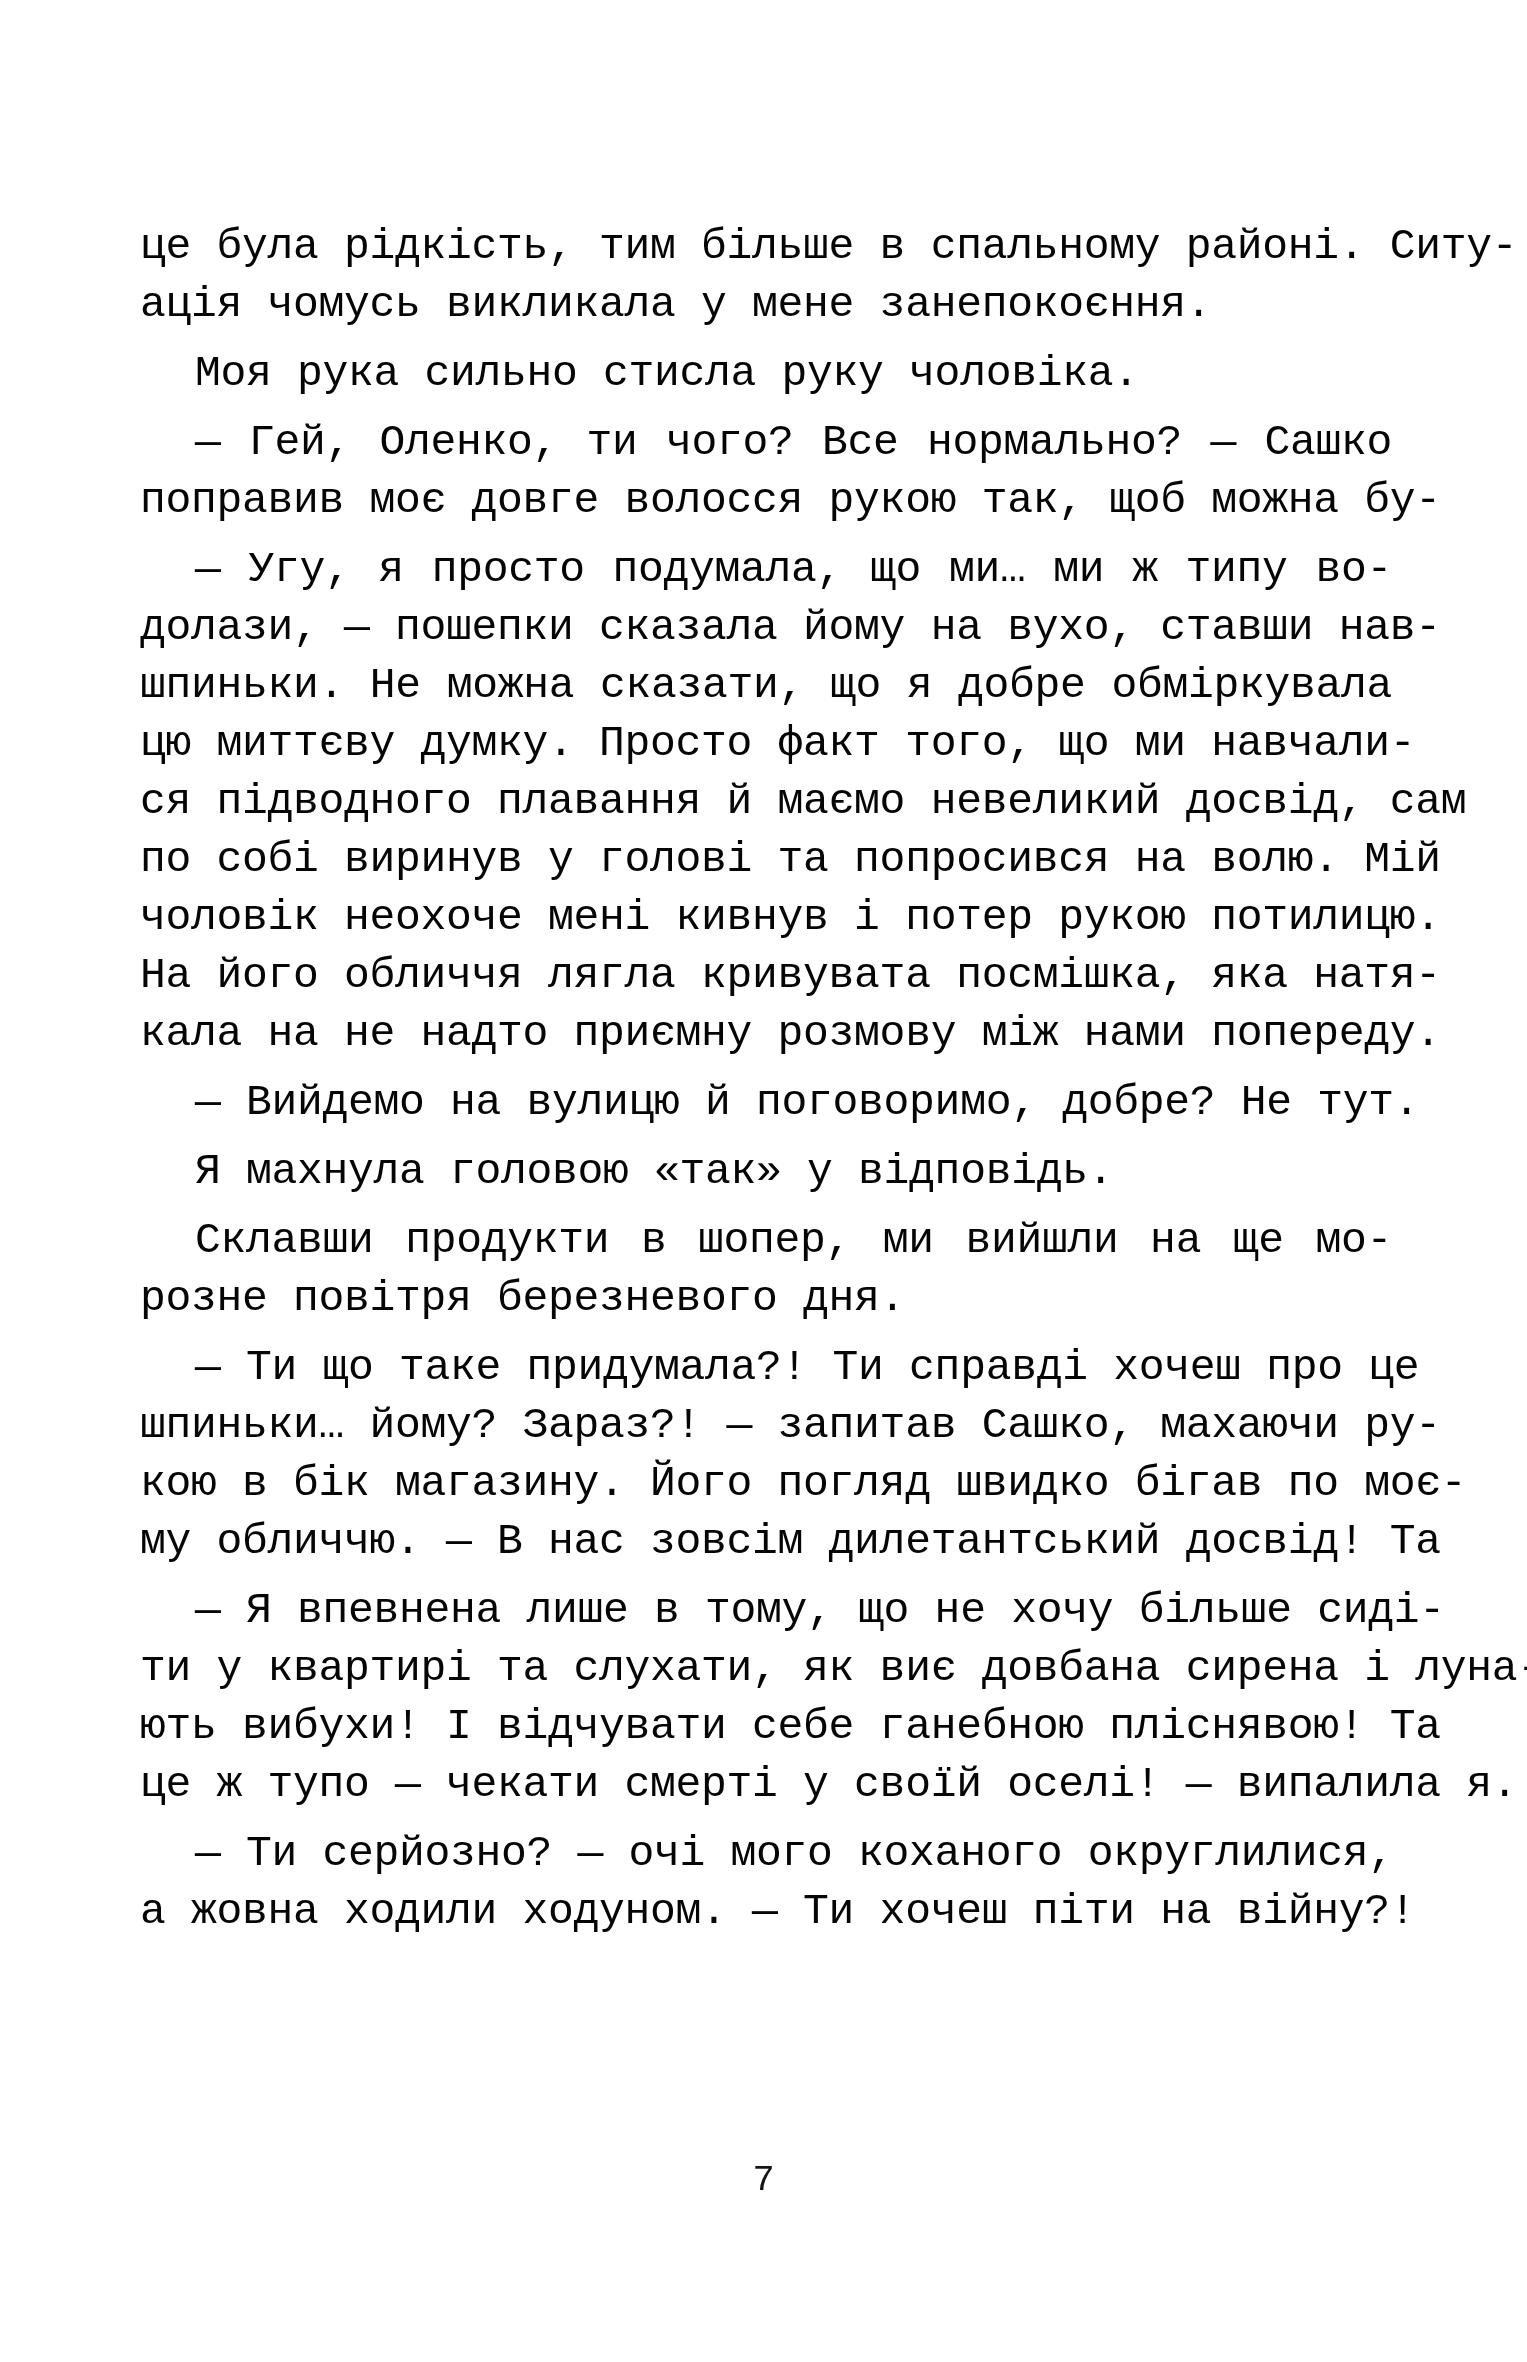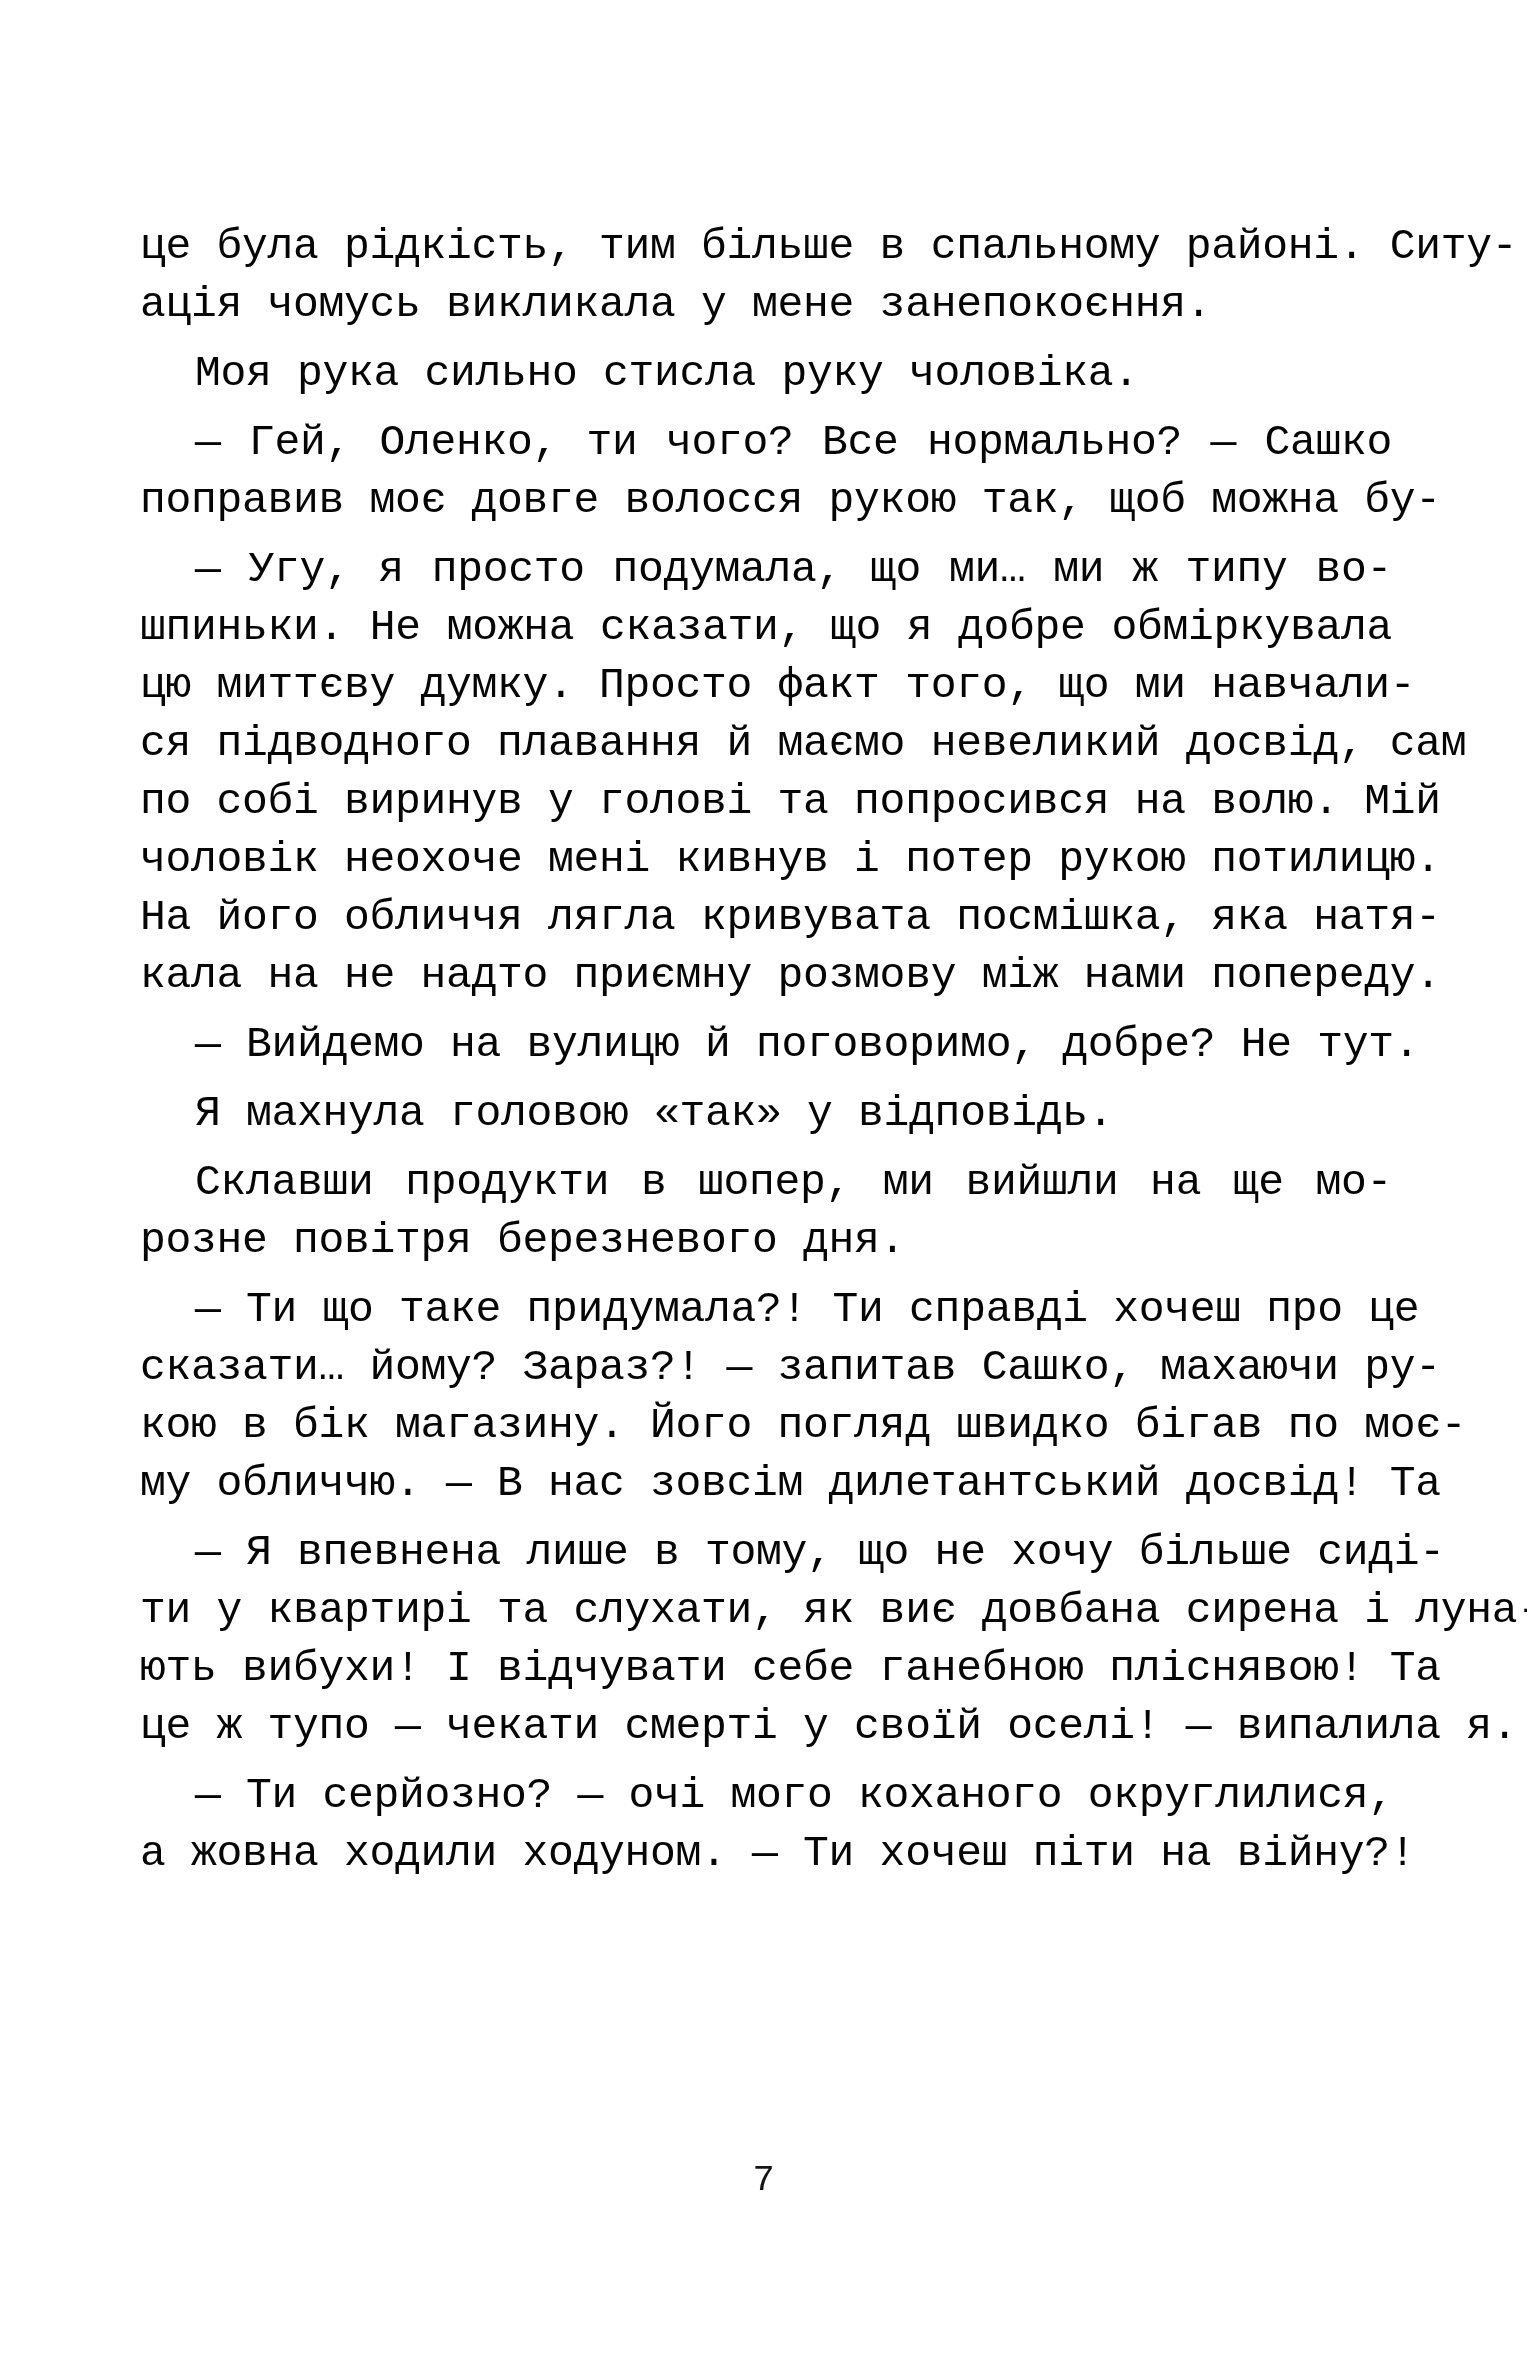--- a/index.html
+++ b/index.html
@@ -53,33 +53,34 @@
 <body>
 
 <div class="page">
   <div class="text-block" id="text-block">
       <div class="line">це була рідкість, тим більше в спальному районі. Ситу-</div>
       <div class="line end">ація чомусь викликала у мене занепокоєння.</div>
       <div class="line indent end">Моя рука сильно стисла руку чоловіка.</div>
       <div class="line indent">— Гей, Оленко, ти чого? Все нормально? — Сашко</div>
       <div class="line">поправив моє довге волосся рукою так, щоб можна бу-</div>
       <div class="line indent">— Угу, я просто подумала, що ми… ми ж типу во-</div>
+      <div class="line">долази, — пошепки сказала йому на вухо, ставши нав-</div>
       <div class="line">шпиньки. Не можна сказати, що я добре обміркувала</div>
       <div class="line">цю миттєву думку. Просто факт того, що ми навчали-</div>
       <div class="line">ся підводного плавання й маємо невеликий досвід, сам</div>
       <div class="line">по собі виринув у голові та попросився на волю. Мій</div>
       <div class="line">чоловік неохоче мені кивнув і потер рукою потилицю.</div>
       <div class="line">На його обличчя лягла кривувата посмішка, яка натя-</div>
       <div class="line end">кала на не надто приємну розмову між нами попереду.</div>
       <div class="line indent end">— Вийдемо на вулицю й поговоримо, добре? Не тут.</div>
       <div class="line indent end">Я махнула головою «так» у відповідь.</div>
       <div class="line indent">Склавши продукти в шопер, ми вийшли на ще мо-</div>
       <div class="line end">розне повітря березневого дня.</div>
       <div class="line indent">— Ти що таке придумала?! Ти справді хочеш про це</div>
-      <div class="line">сказати… йому? Зараз?! — запитав Сашко, махаючи ру-</div>
+      <div class="line">шпиньки… йому? Зараз?! — запитав Сашко, махаючи ру-</div>
       <div class="line">кою в бік магазину. Його погляд швидко бігав по моє-</div>
       <div class="line">му обличчю. — В нас зовсім дилетантський досвід! Та</div>
       <div class="line indent">— Я впевнена лише в тому, що не хочу більше сиді-</div>
       <div class="line">ти у квартирі та слухати, як виє довбана сирена і луна-</div>
       <div class="line">ють вибухи! І відчувати себе ганебною пліснявою! Та</div>
       <div class="line end">це ж тупо — чекати смерті у своїй оселі! — випалила я.</div>
       <div class="line indent">— Ти серйозно? — очі мого коханого округлилися,</div>
       <div class="line end">а жовна ходили ходуном. — Ти хочеш піти на війну?!</div>
     </div>
   <div class="page-number">7</div>

